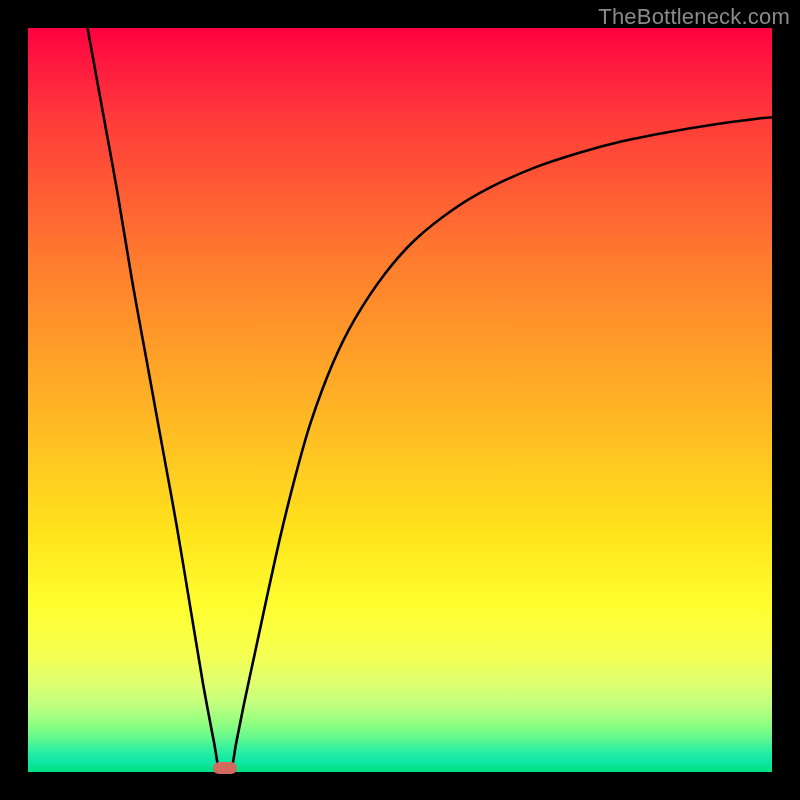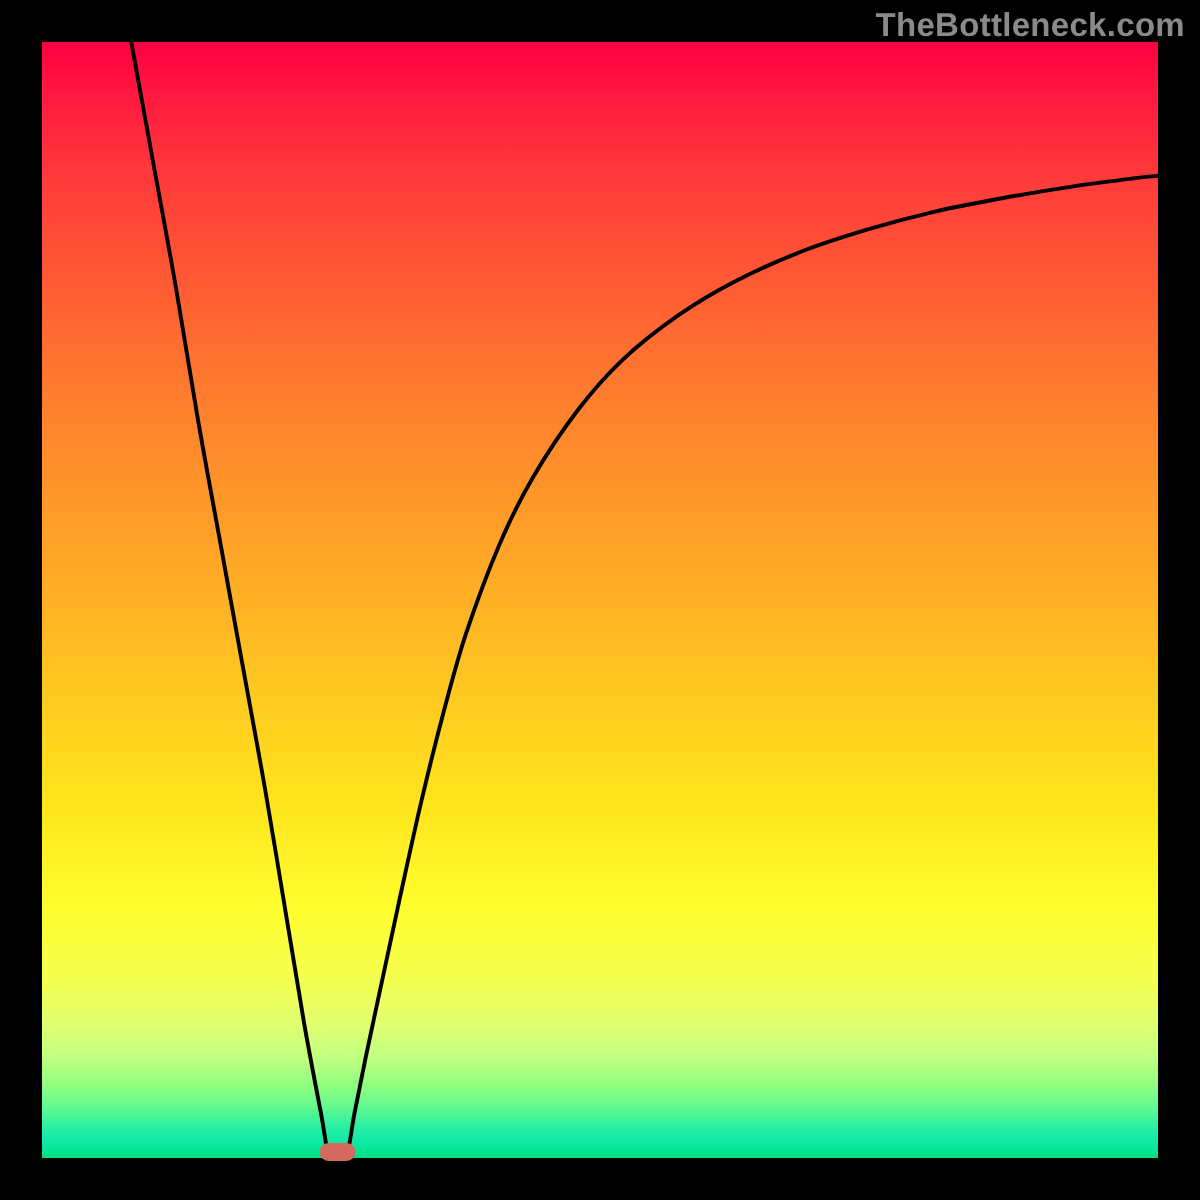--- a/index.html
+++ b/index.html
@@ -43,21 +43,21 @@
       #10e8a8 98.5%,
       #00e080 100%
     );
   }
   .watermark {
     position: absolute;
     top: 4px;
     right: 10px;
     color: #8a8a8a;
     font-size: 22px;
-    font-weight: 700;
+    font-weight: 400;
     letter-spacing: 0.2px;
     user-select: none;
   }
   svg.curve {
     position: absolute;
     left: 0;
     top: 0;
     width: 744px;
     height: 744px;
     overflow: visible;

